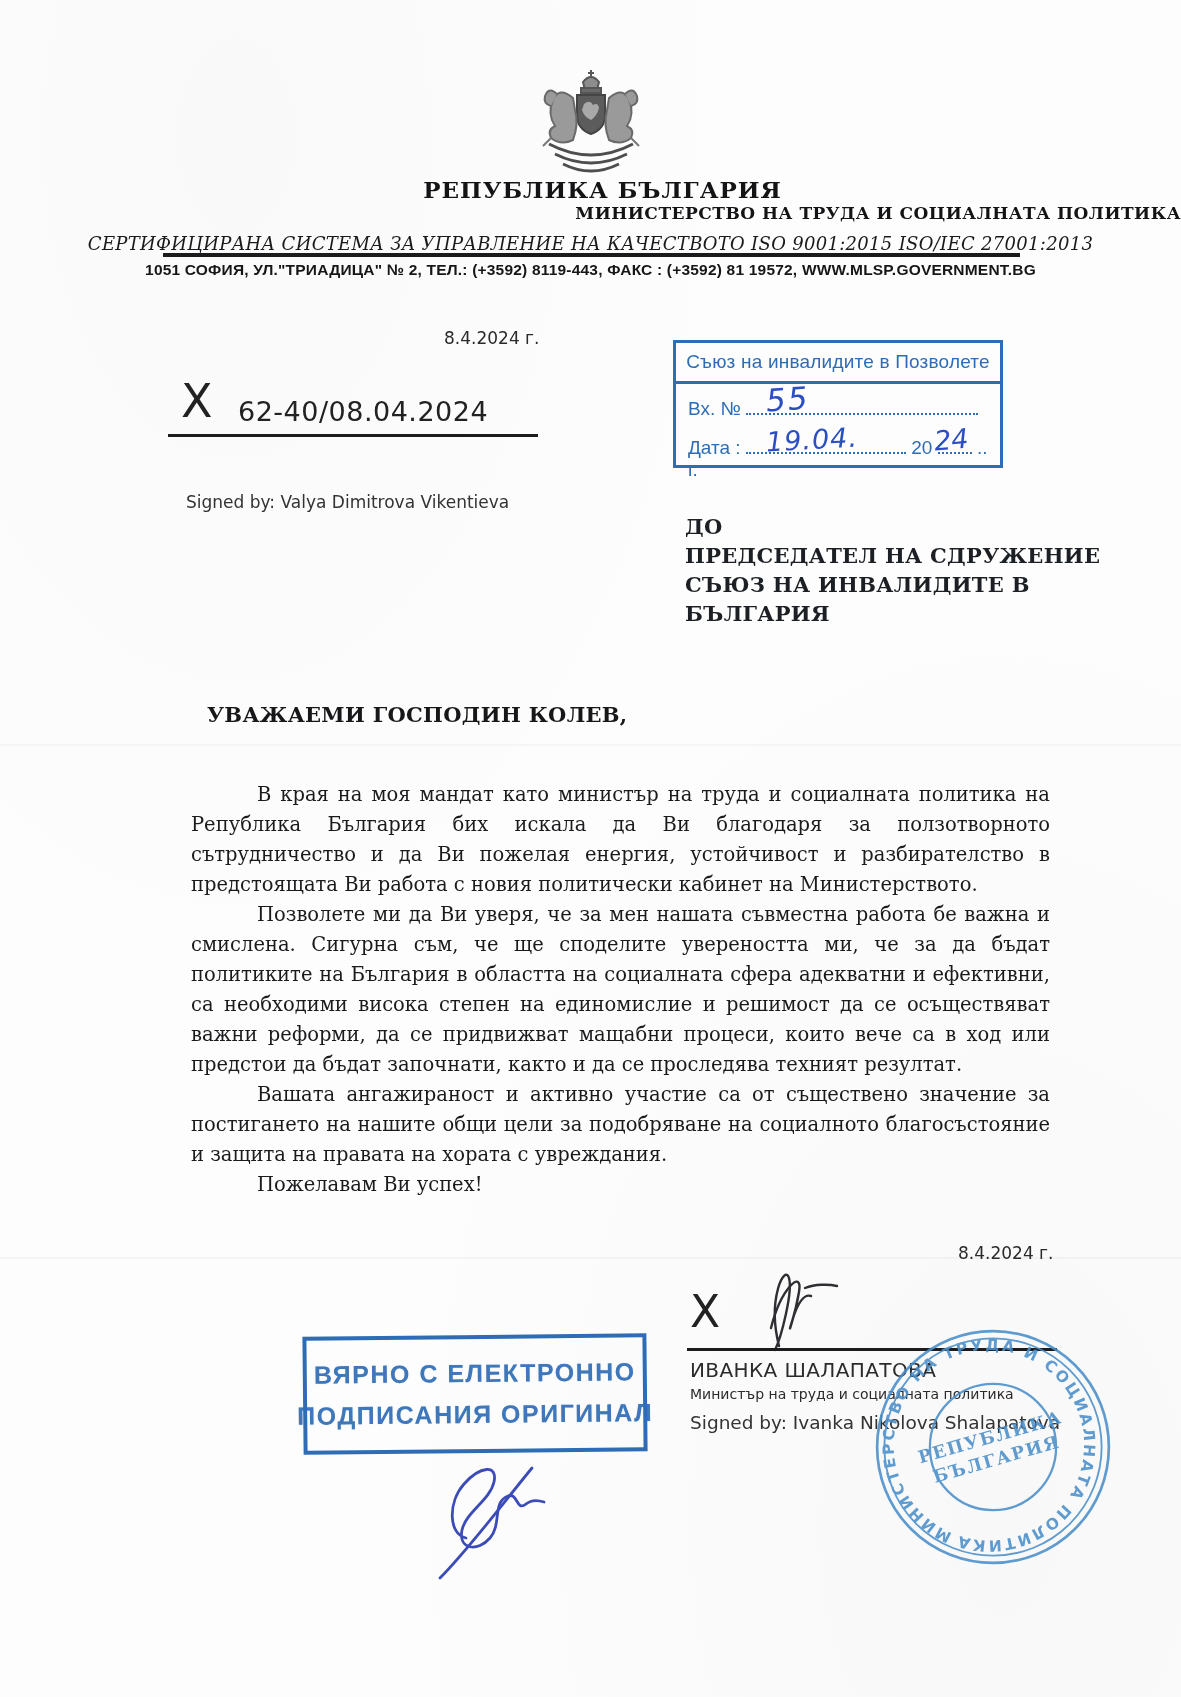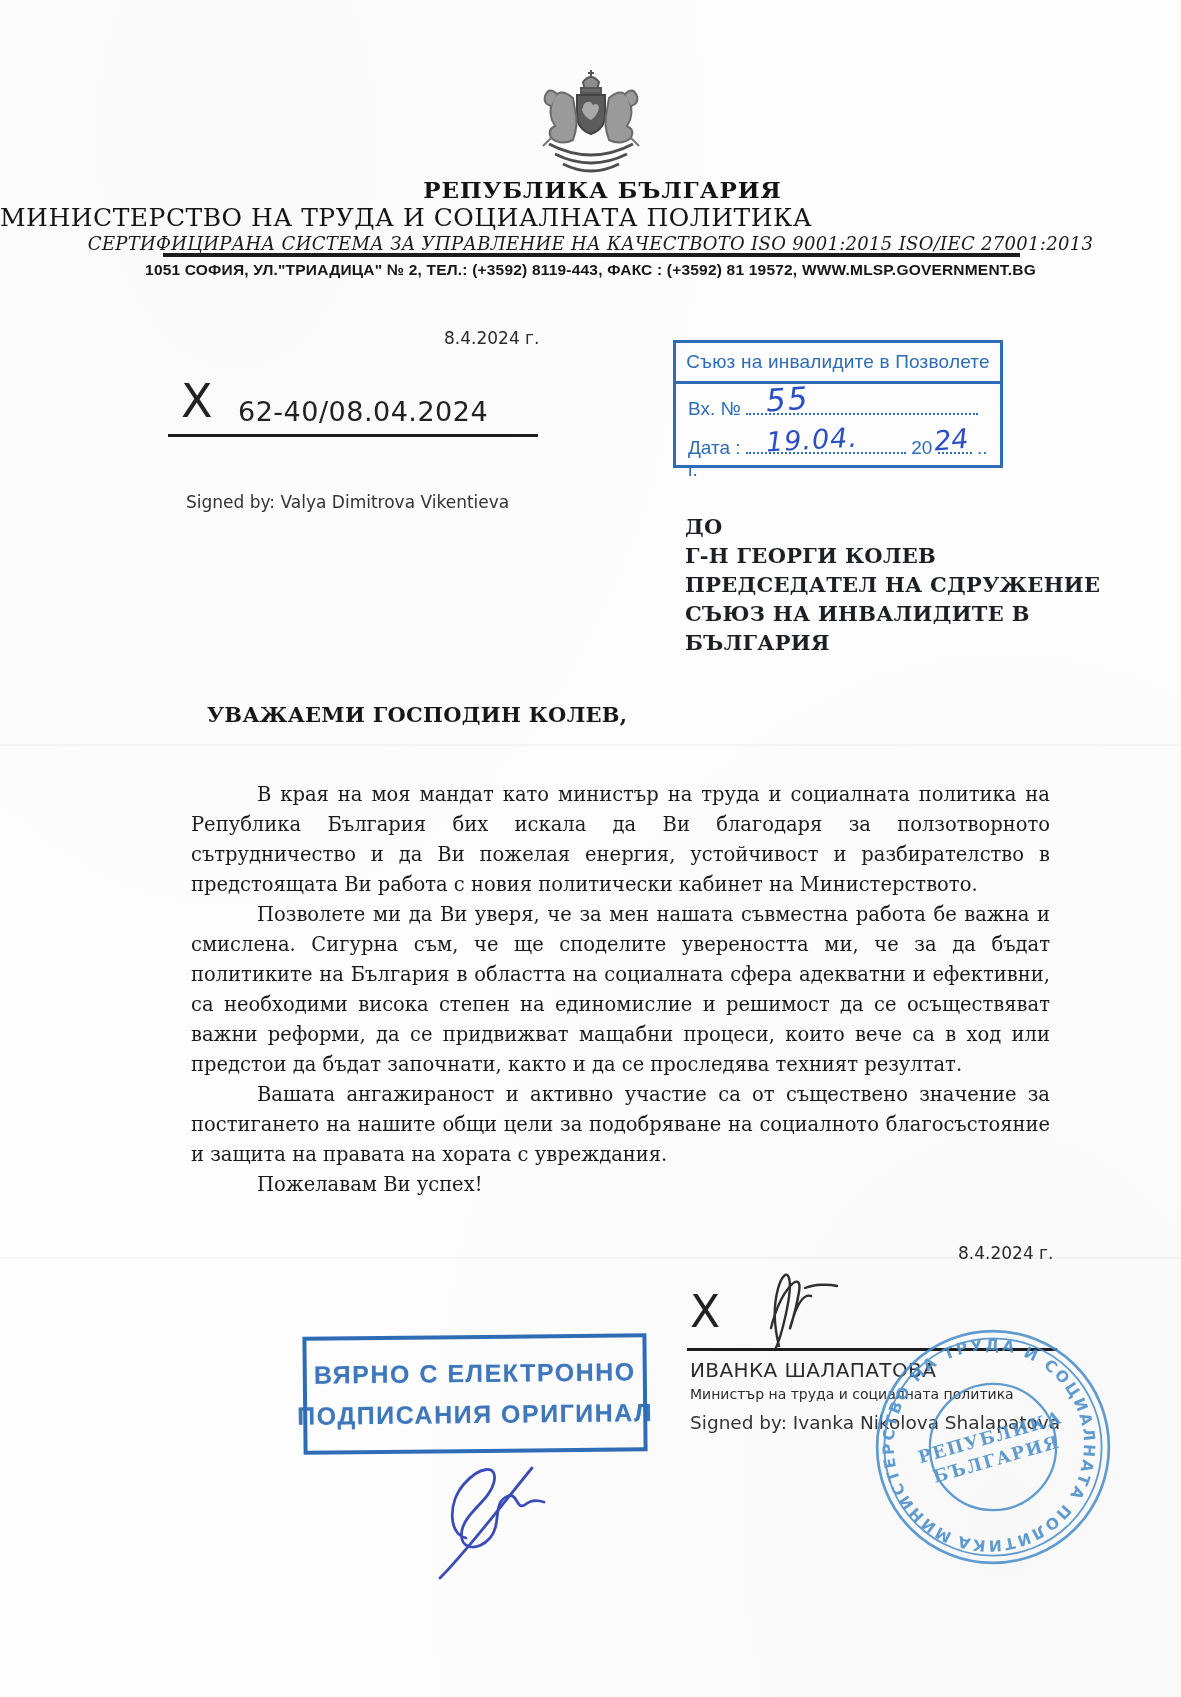--- a/index.html
+++ b/index.html
@@ -20,22 +20,22 @@
   }
   .crease{position:absolute;left:0;width:100%;height:2px;background:rgba(90,90,90,0.05);}
 
   
   .coat{position:absolute;left:50%;transform:translateX(-50%);top:68px;}
   .h-republic{
     position:absolute;top:176px;left:0;width:100%;text-align:center;
     font-family:"DejaVu Serif", serif;font-weight:bold;font-size:23px;letter-spacing:1px;color:#141416;padding-left:12px;
   }
   .h-ministry{
-    position:absolute;top:203px;left:0;width:100%;text-align:left;
-    font-family:"DejaVu Serif", serif;font-weight:normal;font-size:25px;letter-spacing:0.5px;color:#141416;
+    position:absolute;top:203px;left:0;width:100%;text-align:right;
+    font-family:"DejaVu Serif", serif;font-weight:bold;font-size:17px;letter-spacing:0.5px;color:#141416;
   }
   .h-cert{
     position:absolute;top:233px;left:0;width:100%;text-align:center;
     font-family:"DejaVu Serif", serif;font-style:italic;font-size:18px;letter-spacing:0.3px;color:#1a1a1c;
   }
   .h-rule{position:absolute;top:253px;left:163px;width:857px;height:4px;background:#1b1b1d;}
   .h-contact{
     position:absolute;top:261px;left:0;width:100%;text-align:center;
     font-family:"Liberation Sans", sans-serif;font-weight:600;font-size:15.5px;letter-spacing:0.2px;color:#161618;
   }
@@ -172,21 +172,20 @@
       <span>20</span>
       <span class="dotted" style="width:34px;"></span>
       <span>.. г.</span>
       <span class="hand hand-date">19.04.</span>
       <span class="hand hand-year">24</span>
     </div>
   </div>
 
   <div class="recipient">
     <div>ДО</div>
-    <div>Г-Н ГЕОРГИ КОЛЕВ</div>
     <div>ПРЕДСЕДАТЕЛ НА СДРУЖЕНИЕ</div>
     <div>СЪЮЗ НА ИНВАЛИДИТЕ В</div>
     <div>БЪЛГАРИЯ</div>
   </div>
 
   <div class="salutation">УВАЖАЕМИ ГОСПОДИН КОЛЕВ,</div>
   <div class="body-text">
     <p>В края на моя мандат като министър на труда и социалната политика на Република България бих искала да Ви благодаря за ползотворното сътрудничество и да Ви пожелая енергия, устойчивост и разбирателство в предстоящата Ви работа с новия политически кабинет на Министерството.</p>
     <p>Позволете ми да Ви уверя, че за мен нашата съвместна работа бе важна и смислена. Сигурна съм, че ще споделите увереността ми, че за да бъдат политиките на България в областта на социалната сфера адекватни и ефективни, са необходими висока степен на единомислие и решимост да се осъществяват важни реформи, да се придвижват мащабни процеси, които вече са в ход или предстои да бъдат започнати, както и да се проследява техният резултат.</p>
     <p>Вашата ангажираност и активно участие са от съществено значение за постигането на нашите общи цели за подобряване на социалното благосъстояние и защита на правата на хората с увреждания.</p>

